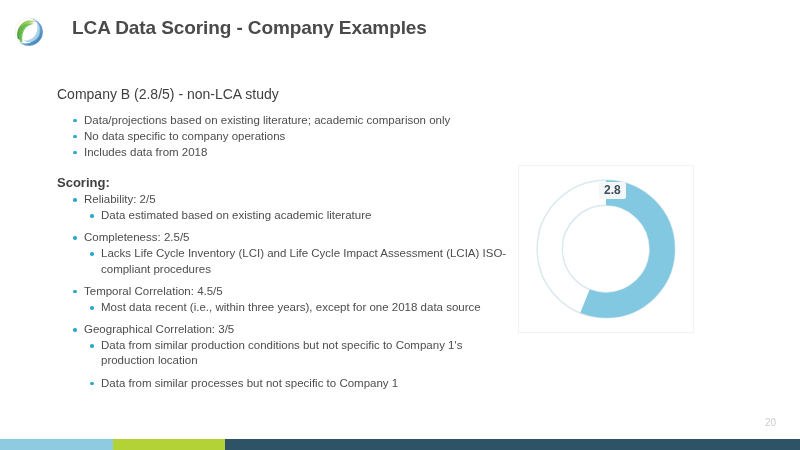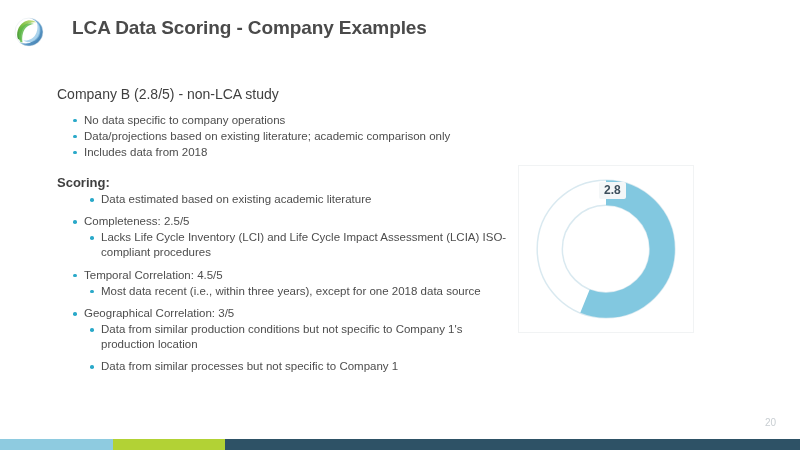--- a/index.html
+++ b/index.html
@@ -215,30 +215,33 @@
       </svg>
     </span>
     <div class="slide-title">LCA Data Scoring - Company Examples</div>
   </div>
 
   <div class="content">
 
     <div class="intro-block">
       <div class="lead-heading">Company B (2.8/5) - non-LCA study</div>
       <ul class="lvl1">
+        <li>Data/projections based on existing literature; academic comparison only</li>
         <li>No data specific to company operations</li>
-        <li>Data/projections based on existing literature; academic comparison only</li>
         <li>Includes data from 2018</li>
       </ul>
     </div>
 
     <div class="scoring-block">
       <div class="section-heading">Scoring:</div>
 
       <div class="score-group">
+        <ul class="lvl1">
+          <li>Reliability: 2/5</li>
+        </ul>
         <ul class="lvl2">
           <li>Data estimated based on existing academic literature</li>
         </ul>
       </div>
 
       <div class="score-group">
         <ul class="lvl1">
           <li>Completeness: 2.5/5</li>
         </ul>
         <ul class="lvl2">

